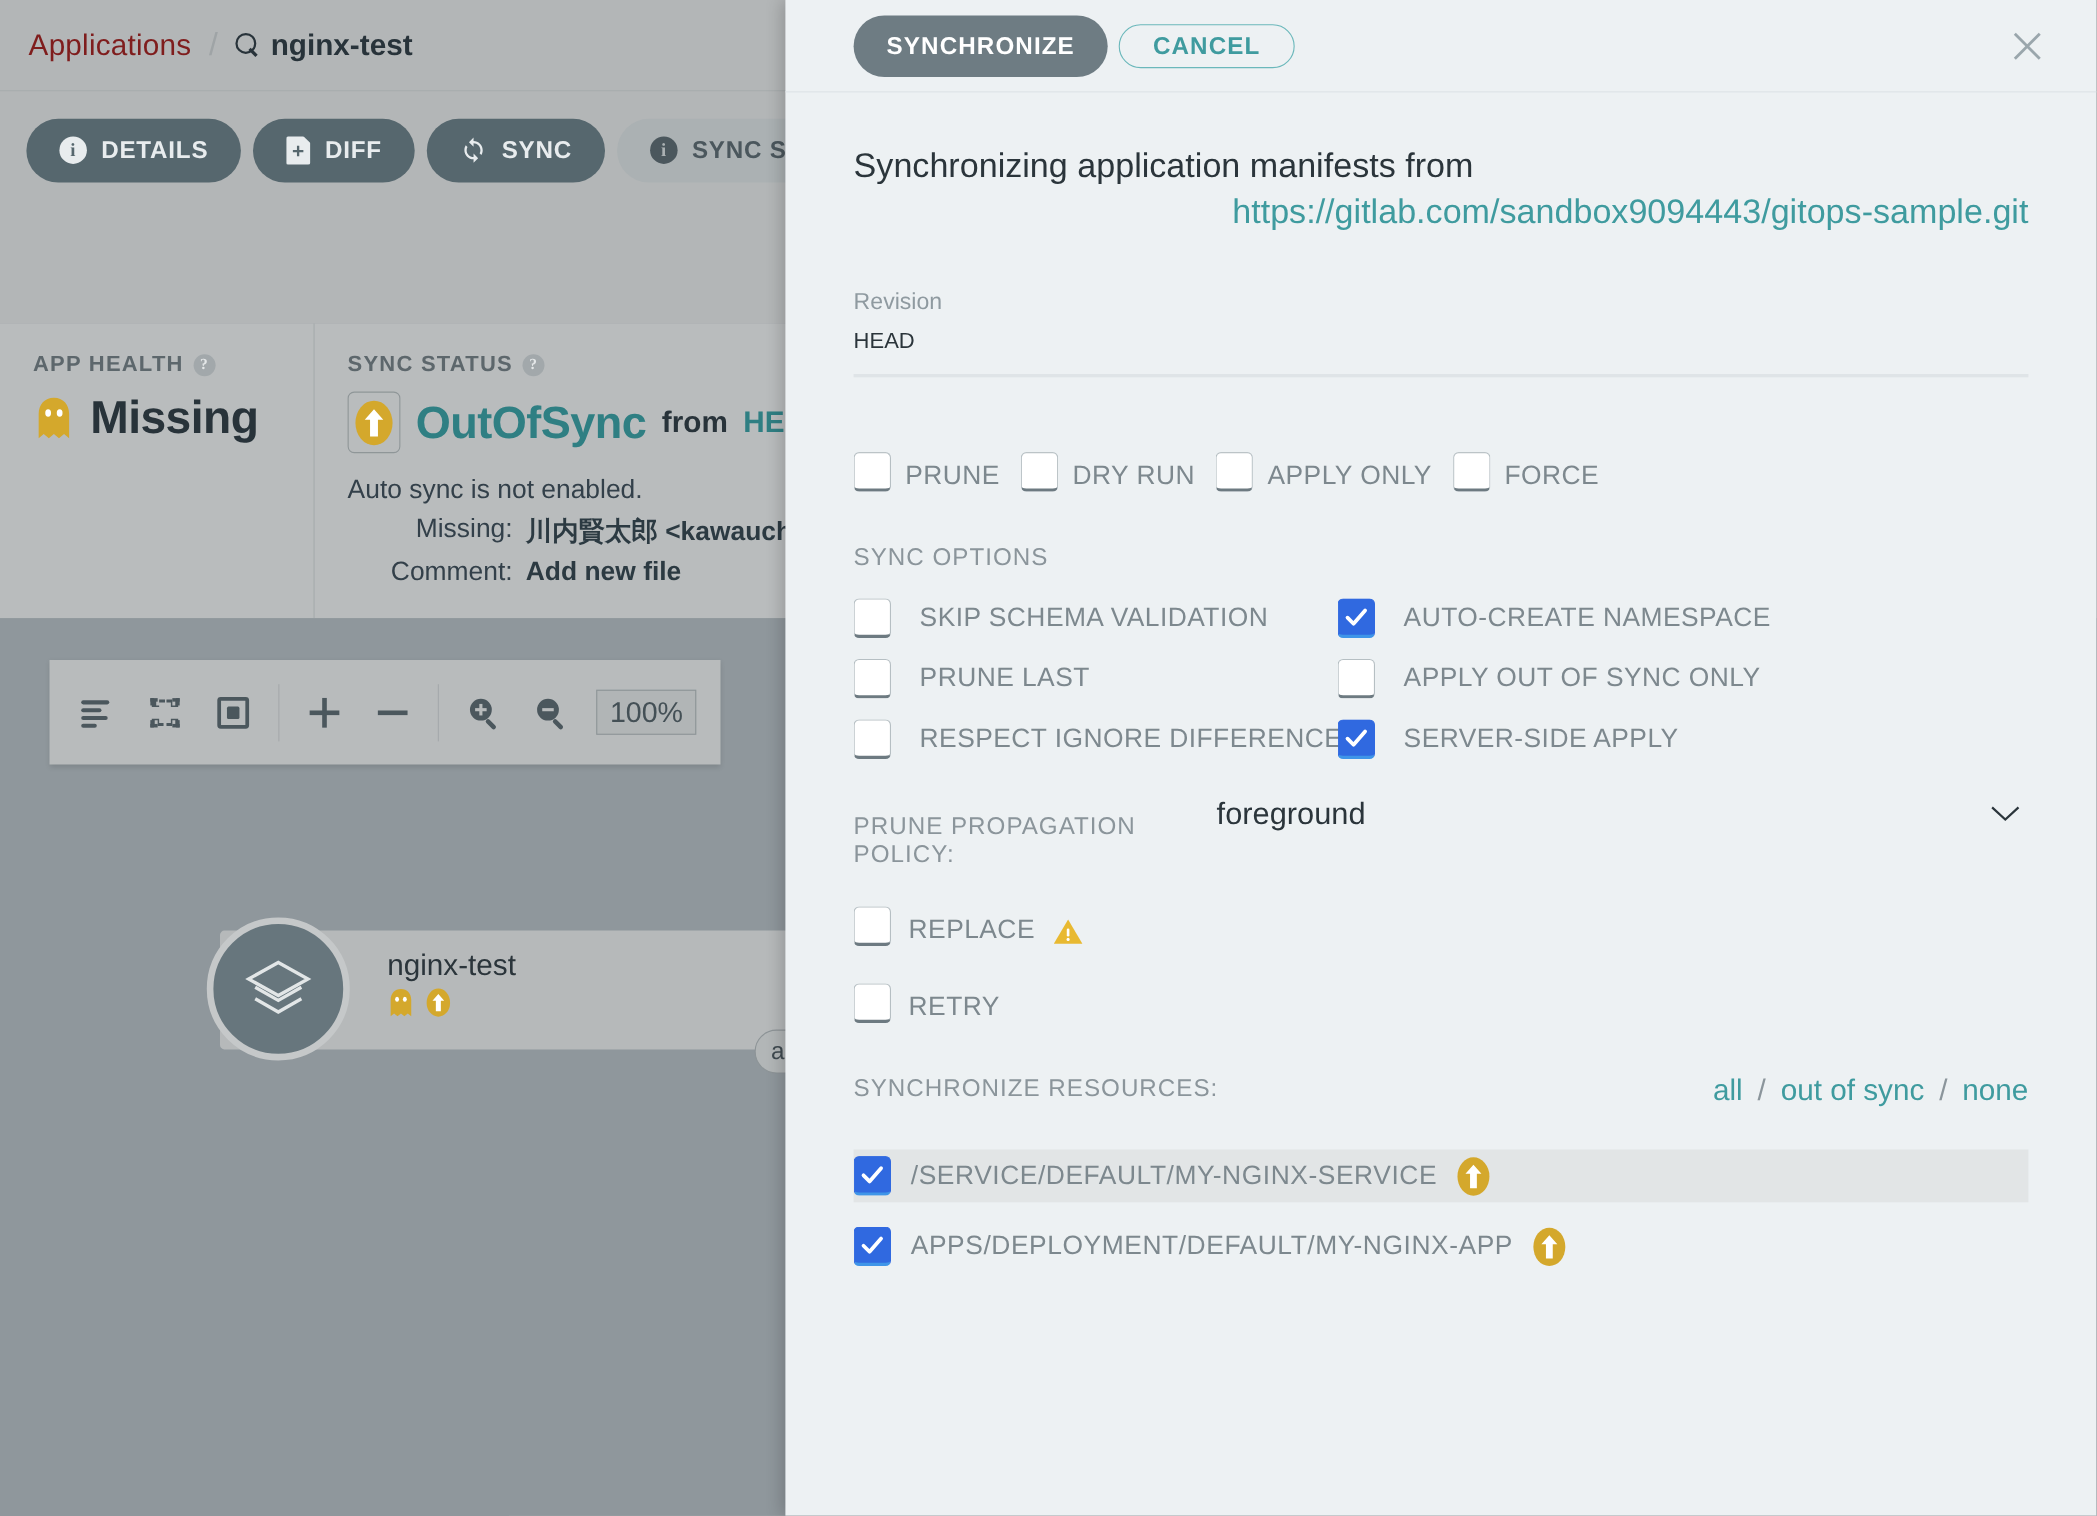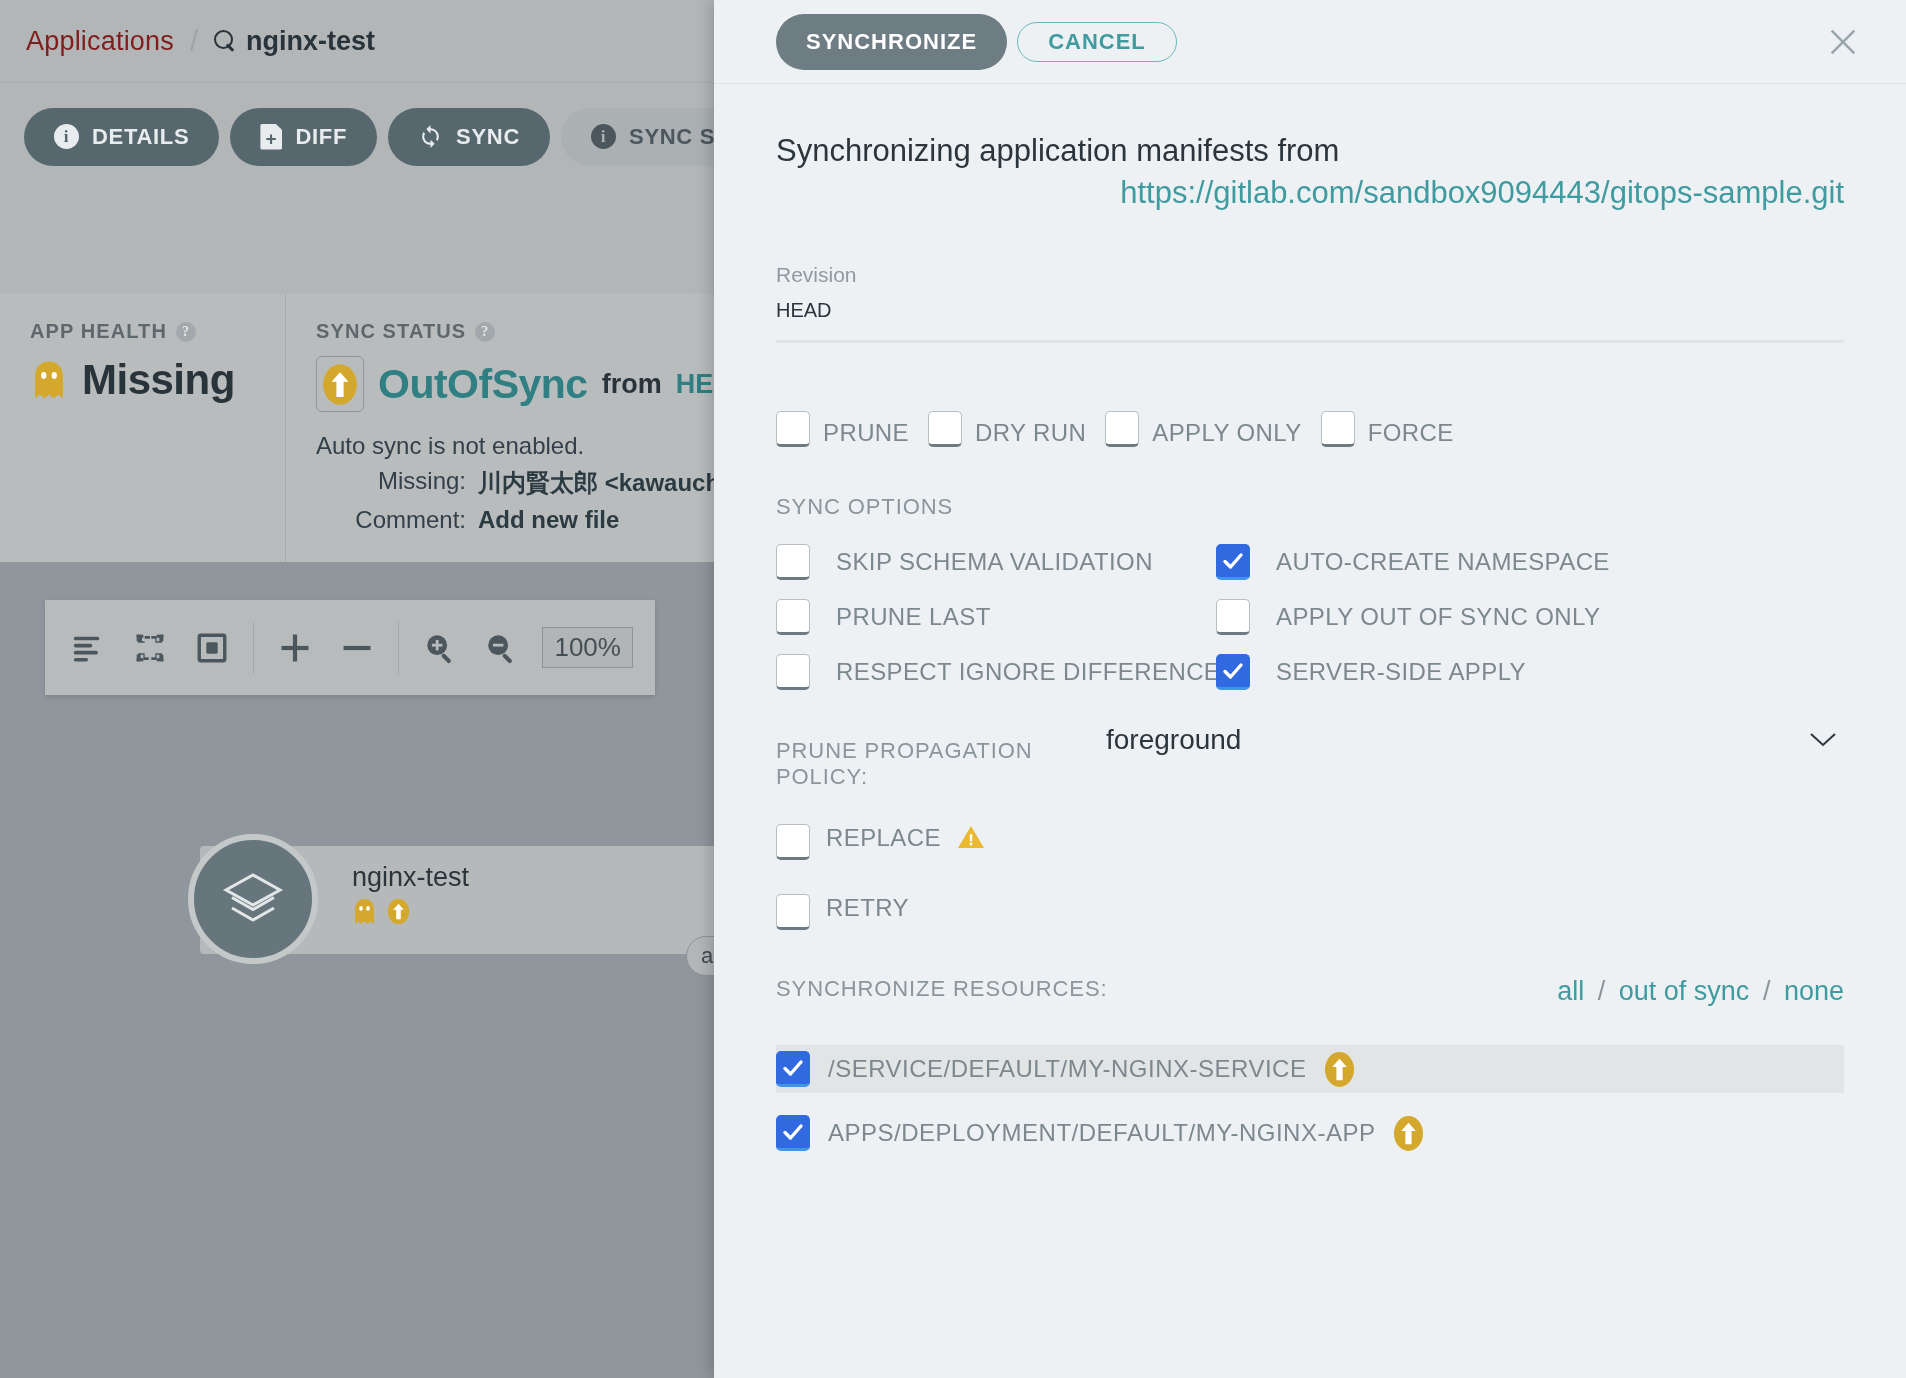--- a/index.html
+++ b/index.html
@@ -185,21 +185,21 @@
   .opt-grid { margin-top:24px; display:grid; grid-template-columns: 440px 1fr; row-gap: 19px; }
   .opt-item { display:flex; align-items:center; gap:26px; cursor:pointer; }
 
   .policy-row { margin-top:34px; display:flex; align-items:flex-start; }
   .policy-label { font-size:22px; color:#8b959b; letter-spacing:.9px; padding-top:14px; width:330px; flex:none; }
   .policy-select { flex:1; position:relative; cursor:pointer; }
   .policy-value { font-size:28px; color:#2b353b; padding-bottom:22px; }
   .policy-underline { height:3px; background:#e2e7ea; }
   .chevron { position:absolute; right:6px; top:6px; width:30px; height:18px; }
 
-  .single-row { display:flex; align-items:flex-start; gap:16px; margin-top:34px; cursor:pointer; }
+  .single-row { display:flex; align-items:flex-end; gap:16px; margin-top:34px; cursor:pointer; }
   .warn-tri { width:28px; height:26px; flex:none; }
 
   .res-hdr { display:flex; align-items:flex-start; justify-content:space-between; margin-top:46px;gap:28px; }
   .res-hdr-label { font-size:22px; color:#8b959b; letter-spacing:.9px; }
   .res-actions { font-size:27px; color:#3f9b9f; }
   .res-actions .sep { color:#8b959b; margin:0 6px; }
   .res-actions a { color:#3f9b9f; text-decoration:none; cursor:pointer; }
 
   .res-list { margin-top:38px; }
   .res-row {

